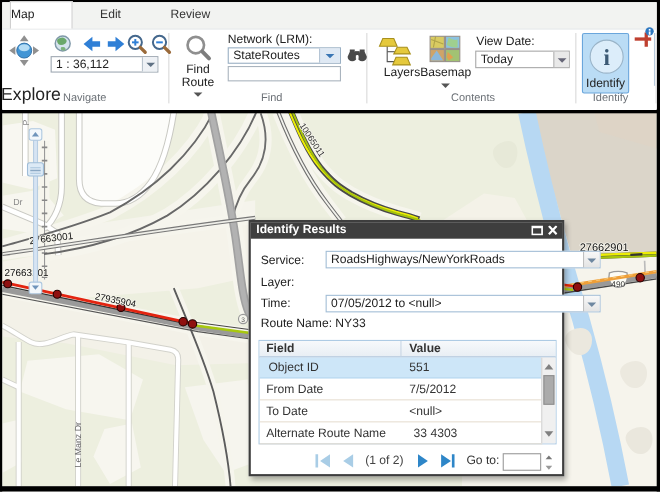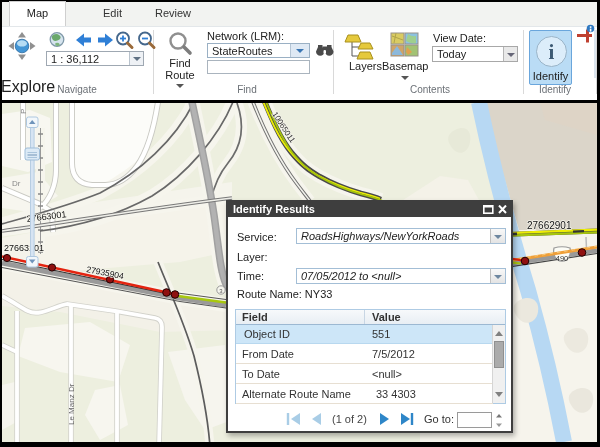--- a/index.html
+++ b/index.html
@@ -4,35 +4,35 @@
 <style>
 * { margin:0; padding:0; box-sizing:border-box; }
 html,body { width:600px; height:447px; overflow:hidden; }
 body { font-family:"Liberation Sans", sans-serif; background:#fff; position:relative; }
 .abs { position:absolute; }
 #page { position:absolute; left:0; top:0; width:600px; height:447px; background:#fff; }
 
 .bar { position:absolute; background:#000; }
 
 #tabstrip { position:absolute; left:2px; top:2px; width:595px; height:25px; background:#f2f3f1; border-bottom:1px solid #e3e7ea; }
-#tabMap { position:absolute; left:9px; top:1px; width:57px; height:25px; background:#fff; border:1px solid #cfcfcf; border-bottom:none; text-align:center; font-size:11px; color:#222; padding-top:5px; }
+#tabMap { position:absolute; left:9px; top:1px; width:57px; height:25px; background:#fff; border:1px solid #cfcfcf; border-bottom:none; text-align:left; font-size:11px; color:#222; padding-top:5px; }
 .tabtxt { position:absolute; top:7px; font-size:11px; color:#333; }
 
 #ribbon { position:absolute; left:2px; top:27px; width:595px; height:73px; background:#fff; }
 .gsep { position:absolute; top:3px; width:1px; height:64px; background:#d9d9d9; }
 .glabel { position:absolute; top:57px; font-size:10px; color:#6b7076; text-align:center; }
 .cbo { position:absolute; border:1px solid #9fa8b2; background:#fff; font-size:10px; color:#222; }
 .cbo .t { position:absolute; left:4px; top:1px; }
 .cbtn { position:absolute; right:0; top:0; bottom:0; background:#eef1f5; border-left:1px solid #b9c3cd; }
 .carr { position:absolute; width:0; height:0; border-left:4px solid transparent; border-right:4px solid transparent; border-top:4px solid #5f7184; }
 
 #dlg { position:absolute; left:226px; top:200px; width:287px; height:233px; background:#fff; border:2px solid #3e3e3e; box-shadow:2px 3px 5px rgba(0,0,0,0.3); }
 #dlgtitle { position:absolute; left:0; top:0; right:0; height:15px; background:#3e3e3e; color:#fff; font-size:11px; font-weight:bold; padding:1px 0 0 5px; }
 .dl { position:absolute; font-size:11px; color:#222; }
-.dcbo { position:absolute; left:68px; width:210px; height:16px; border:1px solid #a3bed6; background:#fff; font-size:11px; color:#222;font-style:italic; }
+.dcbo { position:absolute; left:68px; width:250px; height:16px; border:1px solid #a3bed6; background:#fff; font-size:11px; color:#222; }
 .dcbo .t { position:absolute; left:4px; top:1px; white-space:nowrap; }
 .dcbtn { position:absolute; right:0; top:0; width:15px; bottom:0; background:linear-gradient(#f8f8f8,#e4e4e4); border-left:1px solid #bfbfbf; }
 .dcarr { position:absolute; left:3px; top:6px; width:0; height:0; border-left:4px solid transparent; border-right:4px solid transparent; border-top:4px solid #6e87a0; }
 #tbl { position:absolute; left:7px; top:107px; width:271px; height:95px; border:1px solid #aecbe4; background:#fff; }
 #tblhead { position:absolute; left:0; top:0; right:0; height:15px; background:linear-gradient(#f7f9fb,#e8eef4); border-bottom:1px solid #9cb8d2; }
 .th { position:absolute; top:1px; font-size:11px; font-weight:bold; color:#333; }
 .tr { position:absolute; left:0; width:257px; height:19px; border-bottom:1px solid #e7dfd2; }
 .td { position:absolute; top:3px; font-size:11px; color:#333; white-space:nowrap; }
 #vsb { position:absolute; right:0; top:15px; width:13px; bottom:0; background:#f0f0f0; border-left:1px solid #d5d5d5; }
 .sbarr { position:absolute; left:2px; width:0; height:0; }
@@ -209,21 +209,21 @@
   </svg>
 
   <div class="bar" style="left:0;top:0;width:600px;height:2px"></div>
   <div class="bar" style="left:0;top:99px;width:600px;height:3.5px"></div>
   <div class="bar" style="left:0;top:442px;width:600px;height:5px"></div>
   <div class="bar" style="left:0;top:0;width:2px;height:447px"></div>
   <div class="bar" style="left:597px;top:0;width:3px;height:447px"></div>
 
   <div id="tabstrip"></div>
   <div id="tabMap">Map</div>
-  <div class="tabtxt" style="left:91px;margin-left:12px;">Edit</div>
+  <div class="tabtxt" style="left:91px;">Edit</div>
   <div class="tabtxt" style="left:155px;">Review</div>
 
   <div id="ribbon">
     <div class="gsep" style="left:151px"></div>
     <div class="gsep" style="left:331px"></div>
     <div class="gsep" style="left:521px"></div>
     <div class="gsep" style="left:594px"></div>
     <div class="glabel" style="left:20px;width:110px">Navigate</div>
     <div class="glabel" style="left:190px;width:110px">Find</div>
     <div class="glabel" style="left:373px;width:110px">Contents</div>

